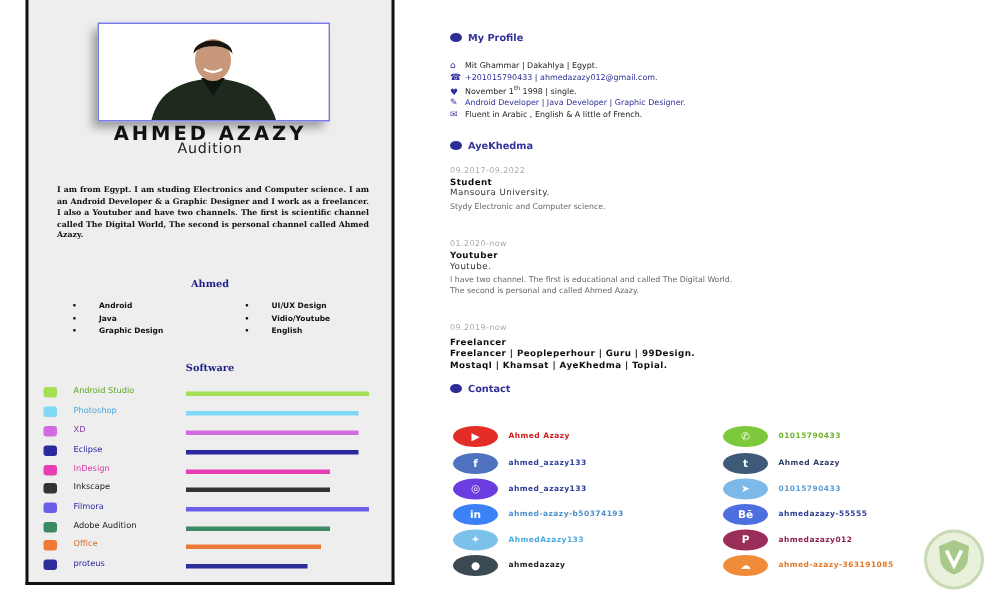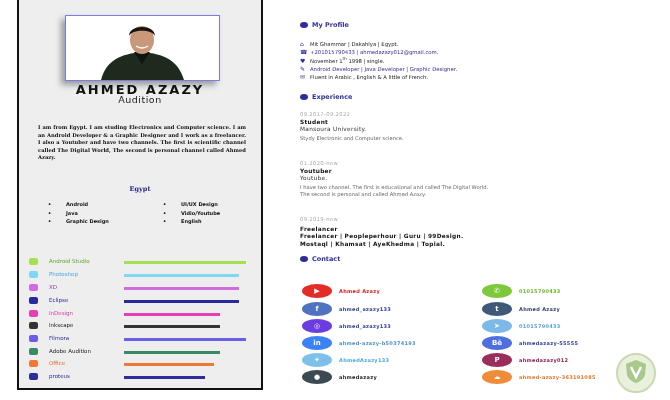--- a/index.html
+++ b/index.html
@@ -54,30 +54,31 @@
       <ellipse cx="76" cy="24" rx="12" ry="14" fill="#c9987a"></ellipse>
       <path d="M63 20 C63 8 89 8 89 20 C86 13 66 13 63 20 Z" fill="#1a1310"></path>
       <path d="M70 30 Q76 34 82 30" stroke="#fff" stroke-width="1.5" fill="none"></path>
     </svg>
   </div>
   <div class="name" style="text-transform:uppercase;">Ahmed Azazy</div>
   <div class="role">Audition</div>
 
   <div class="about">I am from Egypt. I am studing Electronics and Computer science. I am an Android Developer &amp; a Graphic Designer and I work as a freelancer. I also a Youtuber and have two channels. The first is scientific channel called The Digital World, The second is personal channel called Ahmed Azazy.</div>
 
-  <div class="sec-title" style="top:185px;">Egypt</div>
+  <div class="sec-title" style="top:185px;">Ahmed</div>
   <div class="skills">
     <div class="skill" style="left:23px;top:0;"><span class="dot">•</span><span>Android</span></div>
     <div class="skill" style="left:23px;top:9px;"><span class="dot">•</span><span>Java</span></div>
     <div class="skill" style="left:23px;top:17px;"><span class="dot">•</span><span>Graphic Design</span></div>
     <div class="skill" style="left:138px;top:0;"><span class="dot">•</span><span>UI/UX Design</span></div>
     <div class="skill" style="left:138px;top:9px;"><span class="dot">•</span><span>Vidio/Youtube</span></div>
     <div class="skill" style="left:138px;top:17px;"><span class="dot">•</span><span>English</span></div>
   </div>
 
+  <div class="sec-title" style="top:241px;">Software</div>
   <div id="sw-list">
       <div class="sw-row" style="top: 257px;">
         <span class="sw-icon" style="background: rgb(164, 224, 84);"></span>
         <span class="sw-label" style="color: rgb(95, 165, 42);">Android Studio</span>
         <span class="sw-bar" style="width: 122px; background: rgb(164, 224, 84);"></span>
       </div>
       <div class="sw-row" style="top: 270px;">
         <span class="sw-icon" style="background: rgb(127, 216, 245);"></span>
         <span class="sw-label" style="color: rgb(74, 169, 224);">Photoshop</span>
         <span class="sw-bar" style="width: 114.68px; background: rgb(127, 216, 245);"></span>
@@ -129,21 +130,21 @@
   <div class="rhead" style="top:21px;">
     <span class="bullet"></span><span>My Profile</span>
   </div>
   <div class="pline" style="top:40px;"><span class="ic">⌂</span><span>Mit Ghammar | Dakahlya | Egypt.</span></div>
   <div class="pline" style="top:48px;color:#2d2d99;"><span class="ic">☎</span><span>+201015790433 | ahmedazazy012@gmail.com.</span></div>
   <div class="pline" style="top:56px;"><span class="ic">♥</span><span>November 1</span><sup style="font-size:4px;">th</sup><span> 1998 | single.</span></div>
   <div class="pline" style="top:65px;color:#2d2d99;"><span class="ic">✎</span><span>Android Developer | Java Developer | Graphic Designer.</span></div>
   <div class="pline" style="top:73px;"><span class="ic">✉</span><span>Fluent in Arabic , English &amp; A little of French.</span></div>
 
   <div class="rhead" style="top:93px;">
-    <span class="bullet"></span><span>Experience</span>
+    <span class="bullet"></span><span>AyeKhedma</span>
   </div>
 
   <div class="date" style="top:111px;">09.2017-09.2022</div>
   <div class="ttl" style="top:119px;">Student</div>
   <div class="sub" style="top:126px;">Mansoura University.</div>
   <div class="desc" style="top:135px;">Stydy Electronic and Computer science.</div>
 
   <div class="date" style="top:160px;">01.2020-now</div>
   <div class="ttl" style="top:168px;">Youtuber</div>
   <div class="sub" style="top:175px;">Youtube.</div>

